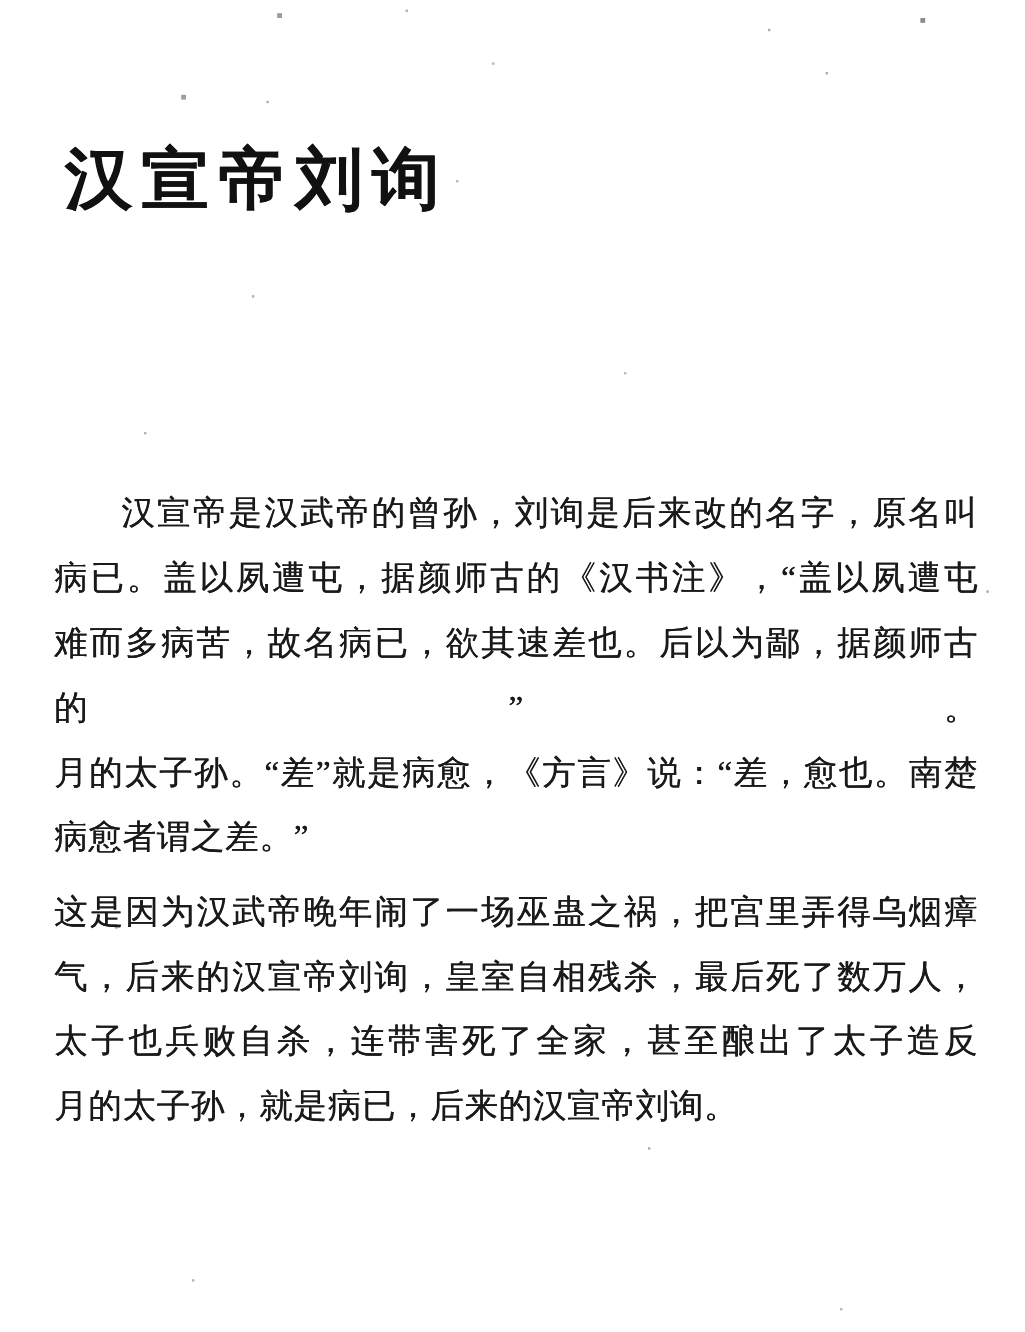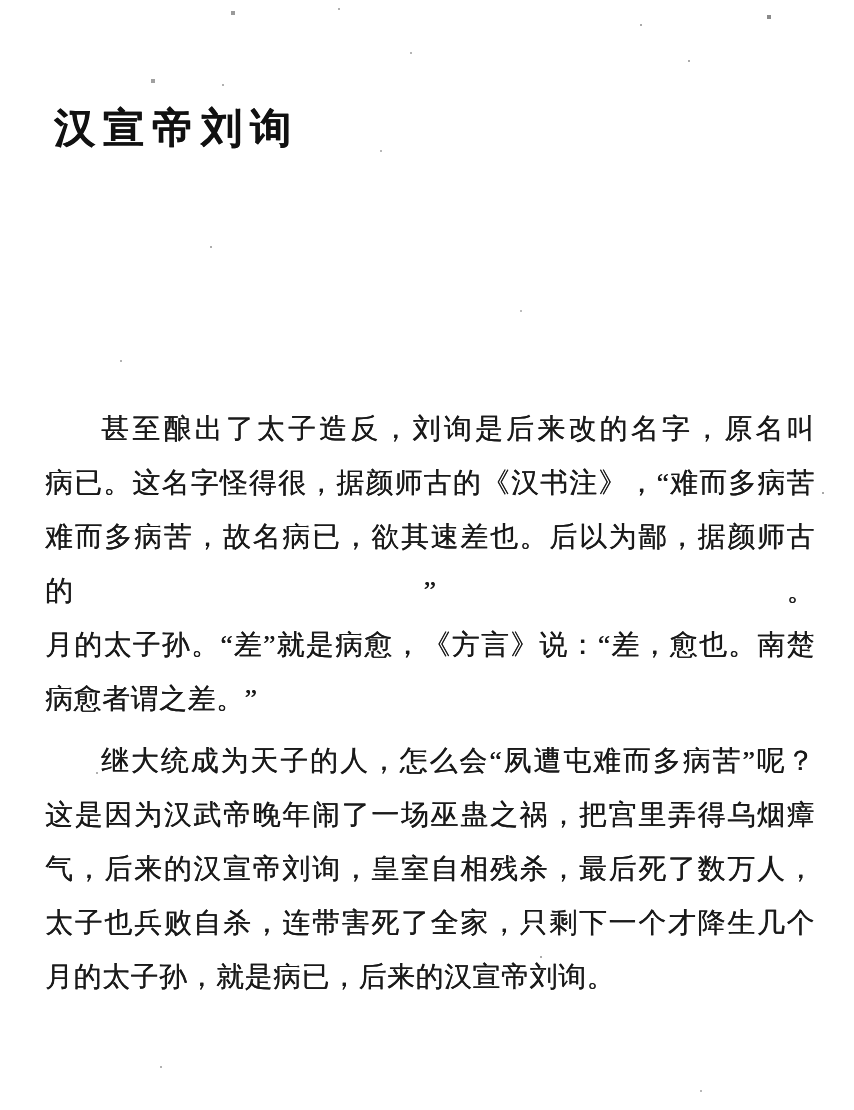--- a/index.html
+++ b/index.html
@@ -13,21 +13,21 @@
     height: 1110px;
     background: #ffffff;
     overflow: hidden;
     font-family: "Liberation Serif", serif;
     color: #161616;
   }
   .title {
     position: absolute;
     top: 74px;
     left: 54px;
-    font-size: 41px;
+    font-size: 56px;
     font-weight: bold;
     letter-spacing: 8px;
     color: #111111;
     white-space: nowrap;
     text-shadow: 0.4px 0 0 #111111; 
   }
   .body-text {
     position: absolute;
     top: 402px;
     left: 45px;
@@ -89,30 +89,29 @@
 
 <div class="page">
 
   <div class="scan-noise"></div>
 
   <h1 class="title">汉宣帝刘询</h1>
 
   <div class="body-text">
 
     <div class="paragraph">
-      <div class="text-line indent">甚至酿出了太子造反，刘询是后来改的名字，原名叫</div>
-      <div class="text-line">病已。这名字怪得很，据颜师古的《汉书注》，“难而多病苦</div>
+      <div class="text-line indent">汉宣帝是汉武帝的曾孙，刘询是后来改的名字，原名叫</div>
+      <div class="text-line">病已。盖以夙遭屯，据颜师古的《汉书注》，“盖以夙遭屯</div>
       <div class="text-line">难而多病苦，故名病已，欲其速差也。后以为鄙，据颜师古的”。</div>
       <div class="text-line">月的太子孙。“差”就是病愈，《方言》说：“差，愈也。南楚</div>
       <div class="text-line last">病愈者谓之差。”</div>
     </div>
 
     <div class="paragraph">
-      <div class="text-line indent">继大统成为天子的人，怎么会“夙遭屯难而多病苦”呢？</div>
       <div class="text-line">这是因为汉武帝晚年闹了一场巫蛊之祸，把宫里弄得乌烟瘴</div>
       <div class="text-line">气，后来的汉宣帝刘询，皇室自相残杀，最后死了数万人，</div>
-      <div class="text-line">太子也兵败自杀，连带害死了全家，只剩下一个才降生几个</div>
+      <div class="text-line">太子也兵败自杀，连带害死了全家，甚至酿出了太子造反</div>
       <div class="text-line last">月的太子孙，就是病已，后来的汉宣帝刘询。</div>
     </div>
 
   </div>
 
 </div>
 
 </body></html>

